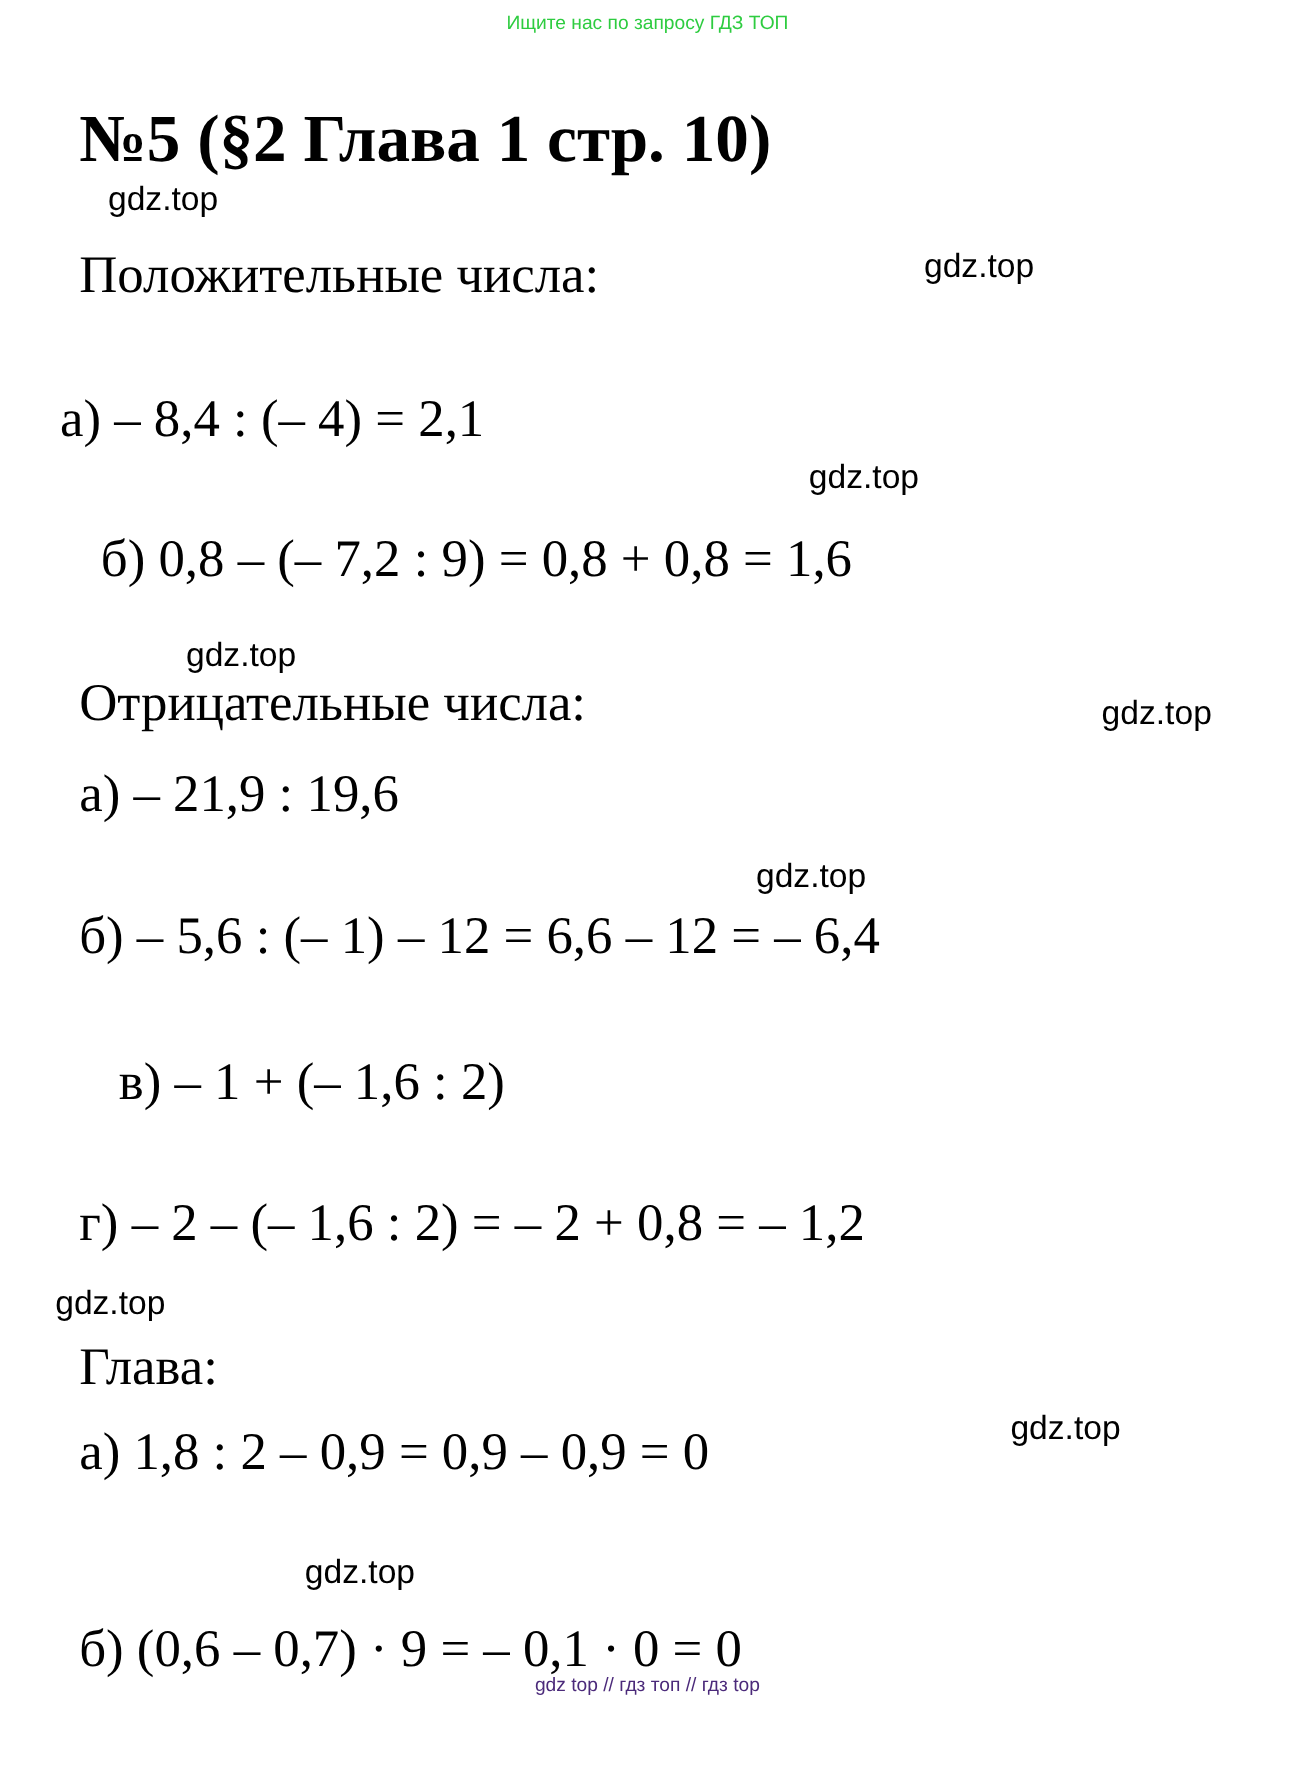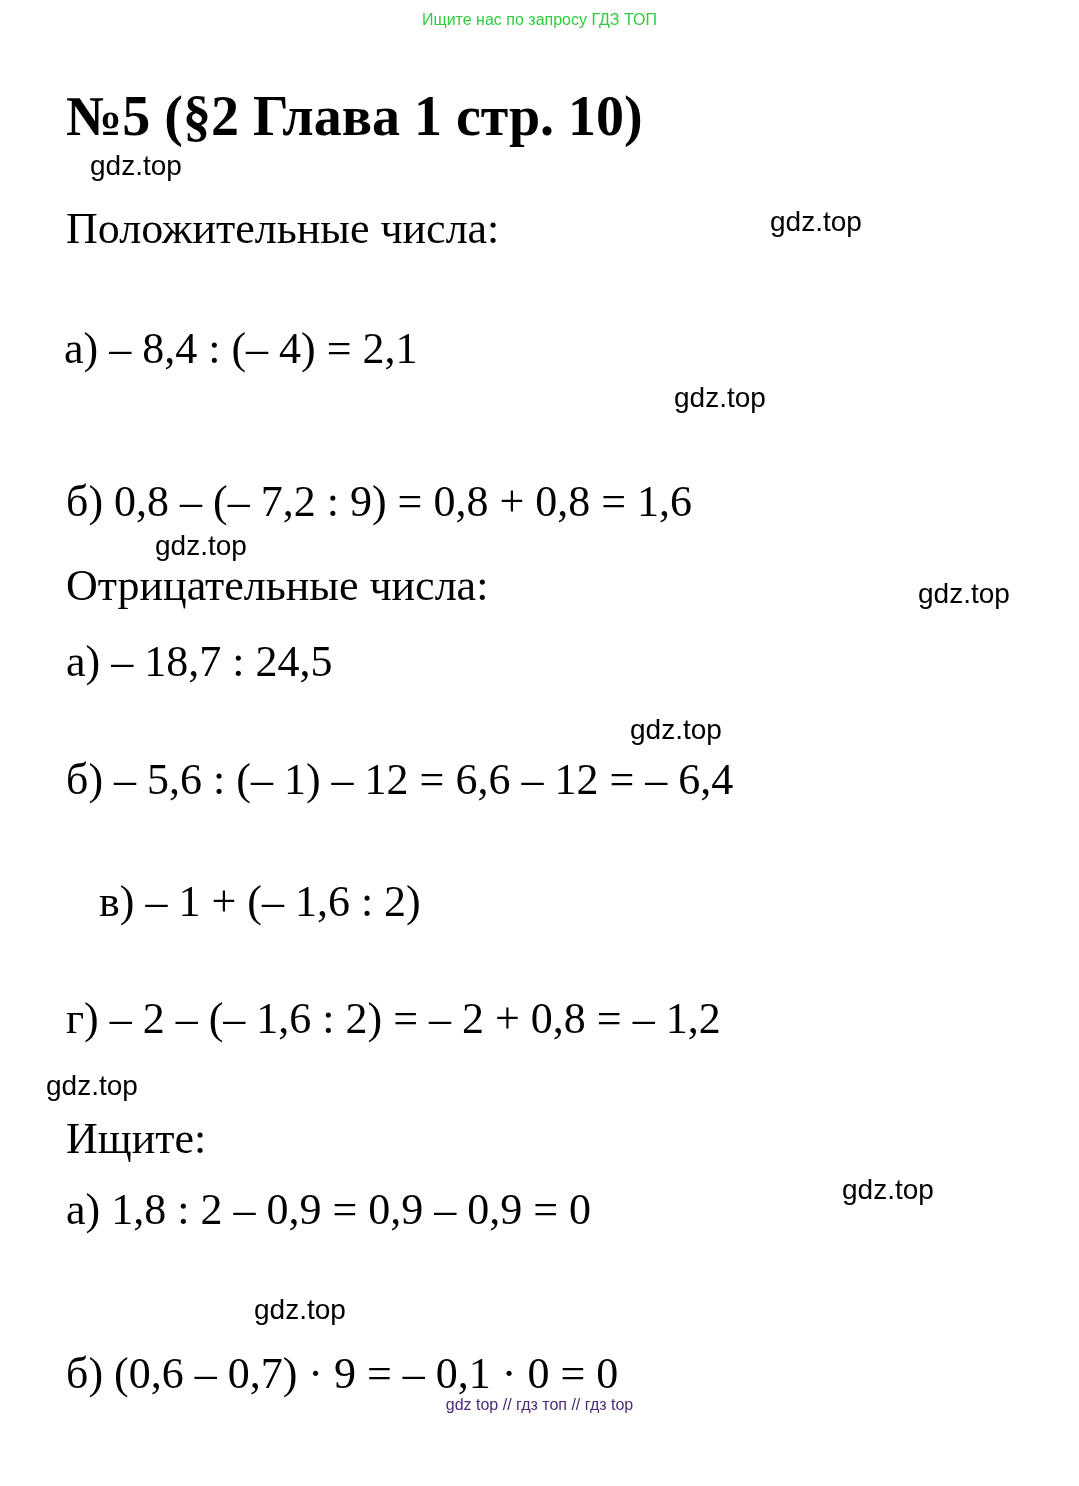--- a/index.html
+++ b/index.html
@@ -29,35 +29,35 @@
 
 <div class="abs top-banner">Ищите нас по запросу ГДЗ ТОП</div>
 
 <div class="abs title" style="left:66px; top:88px;">№5 (§2 Глава 1  стр. 10)</div>
 
 <div class="abs wm" style="left:90px; top:152px;">gdz.top</div>
 
 <div class="abs heading" style="left:66px; top:207px;">Положительные числа:</div>
 <div class="abs wm" style="left:770px; top:208px;">gdz.top</div>
 
-<div class="abs line" style="left:64px; top:327px;">а) – 8,4 : (– 4) = 2,1</div>
+<div class="abs line" style="left:50px; top:327px;">а) – 8,4 : (– 4) = 2,1</div>
 <div class="abs wm" style="left:674px; top:384px;">gdz.top</div>
-<div class="abs line" style="left:66px; top:444px;margin-top:36px;">б) 0,8 – (– 7,2 : 9) = 0,8 + 0,8 = 1,6</div>
+<div class="abs line" style="left:84px; top:444px;">б) 0,8 – (– 7,2 : 9) = 0,8 + 0,8 = 1,6</div>
 
 <div class="abs wm" style="left:155px; top:532px;">gdz.top</div>
 <div class="abs heading" style="left:66px; top:564px;">Отрицательные числа:</div>
 <div class="abs wm" style="left:918px; top:580px;">gdz.top</div>
 
-<div class="abs line" style="left:66px; top:640px;">а) – 18,7 : 24,5</div>
+<div class="abs line" style="left:66px; top:640px;">а) – 21,9 : 19,6</div>
 <div class="abs wm" style="left:630px; top:716px;">gdz.top</div>
 <div class="abs line" style="left:66px; top:758px;">б) – 5,6 : (– 1) – 12 = 6,6 – 12 = – 6,4</div>
 <div class="abs line" style="left:66px; top:880px;margin-left:33px;">в) – 1 + (– 1,6 : 2)</div>
 <div class="abs line" style="left:66px; top:997px;">г) – 2 – (– 1,6 : 2) = – 2 + 0,8 = – 1,2</div>
 
 <div class="abs wm" style="left:46px; top:1072px;">gdz.top</div>
-<div class="abs heading" style="left:66px; top:1117px;">Ищите:</div>
+<div class="abs heading" style="left:66px; top:1117px;">Глава:</div>
 <div class="abs wm" style="left:842px; top:1176px;">gdz.top</div>
 
 <div class="abs line" style="left:66px; top:1188px;">а) 1,8 : 2 – 0,9 = 0,9 – 0,9 = 0</div>
 <div class="abs wm" style="left:254px; top:1296px;">gdz.top</div>
 <div class="abs line" style="left:66px; top:1352px;">б) (0,6 – 0,7) · 9 = – 0,1 · 0 = 0</div>
 
 <div class="abs footer-banner">gdz top  //  гдз топ  //  гдз top</div>
 
 </body></html>

